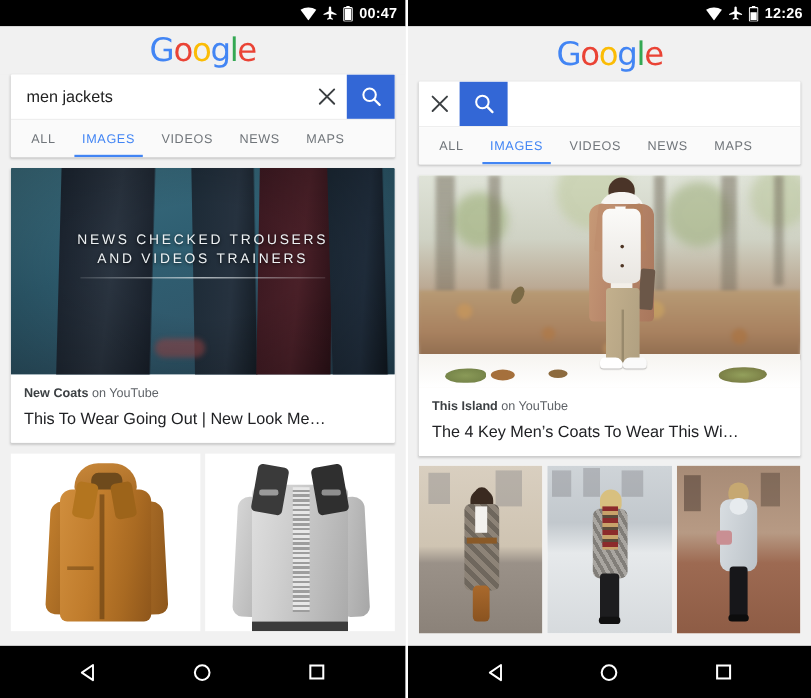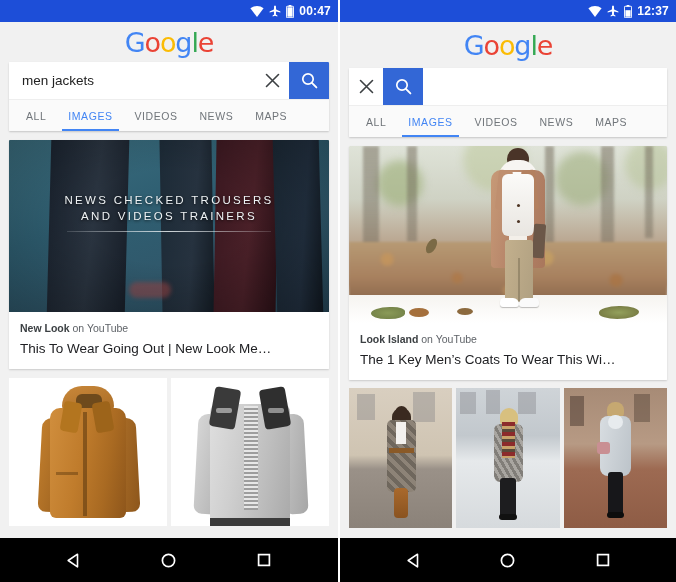--- a/index.html
+++ b/index.html
@@ -24,21 +24,21 @@
     background: #f1f1f1;
     display: flex;
     flex-direction: column;
     overflow: hidden;
   }
   .phone.right { width: 336px; }
 
   
   .statusbar {
     height: 22px;
-    background: #1d4ed8;
+    background: #000000;
     flex: 0 0 22px;
     display: flex;
     align-items: center;
     justify-content: flex-end;
     padding-right: 7px;
     gap: 5px;
   }
   .sb-icon { display: block; }
   .sb-time {
     color: #ffffff;
@@ -425,21 +425,21 @@
           <div class="leg legD"></div>
           <div class="shoe"></div>
           <div class="vig"></div>
           <div class="overlay-txt">
             <div>NEWS CHECKED TROUSERS</div>
             <div>AND VIDEOS TRAINERS</div>
           </div>
           <div class="overlay-rule"></div>
         </div>
         <div class="caption">
-          <div class="cap-src"><b>New Look</b><span> on YouTube</span></div>
+          <div class="cap-src"><b>New Coats</b><span> on YouTube</span></div>
           <div class="cap-title">This To Wear Going Out | New Look Me…</div>
         </div>
       </div>
 
       <div class="grid-l">
         <div class="cell cell2">
           <div class="jk jk1">
             <div class="armL"></div>
             <div class="armR"></div>
             <div class="hoodtop"></div>
@@ -493,21 +493,21 @@
           <path d="M7 11 L0.4 2.2 A11 11 0 0 1 13.6 2.2 Z" fill="#ffffff"></path>
         </svg>
       <svg class="sb-icon" width="12" height="12" viewBox="0 0 12 12">
           <path d="M6 0.5 L6.9 0.9 L7.1 4.4 L11.4 6.6 L11.4 7.6 L7.1 6.6 L6.9 9.6 L8.4 10.6 L8.4 11.4 L6 10.8 L3.6 11.4 L3.6 10.6 L5.1 9.6 L4.9 6.6 L0.6 7.6 L0.6 6.6 L4.9 4.4 L5.1 0.9 Z" fill="#ffffff"></path>
         </svg>
       <svg class="sb-icon" width="8" height="13" viewBox="0 0 8 13">
           <rect x="2.6" y="0" width="2.8" height="1.5" fill="#ffffff"></rect>
           <rect x="0.4" y="1.3" width="7.2" height="11.4" rx="0.8" fill="none" stroke="#ffffff" stroke-width="1"></rect>
           <rect x="1.4" y="5.2" width="5.2" height="6.5" fill="#ffffff"></rect>
         </svg>
-      <span class="sb-time">12:37</span>
+      <span class="sb-time">12:26</span>
     </div>
 
     <div class="content">
 
       <div class="logo-wrap" style="height:46px">
         <div class="glogo"><span class="g1">G</span><span class="g2">o</span><span class="g3">o</span><span class="g4">g</span><span class="g5">l</span><span class="g6">e</span></div>
       </div>
 
       <div class="searchcard">
         <div class="searchrow">
@@ -557,22 +557,22 @@
             <div class="hoodie"></div>
             <div class="btn1"></div>
             <div class="btn2"></div>
             <div class="bag"></div>
             <div class="trousers"></div>
             <div class="shoeL"></div>
             <div class="shoeR"></div>
           </div>
         </div>
         <div class="caption">
-          <div class="cap-src"><b>Look Island</b><span> on YouTube</span></div>
-          <div class="cap-title">The 1 Key Men’s Coats To Wear This Wi…</div>
+          <div class="cap-src"><b>This Island</b><span> on YouTube</span></div>
+          <div class="cap-title">The 4 Key Men’s Coats To Wear This Wi…</div>
         </div>
       </div>
 
       <div class="grid-r">
         <div class="cell cell3">
           <div class="street s-bg1">
             <div class="s-win" style="left:8px;top:6px;width:18px;height:26px;"></div>
             <div class="s-win" style="left:64px;top:4px;width:22px;height:30px;"></div>
             <div class="s-person p1">
               <div class="hair"></div>

